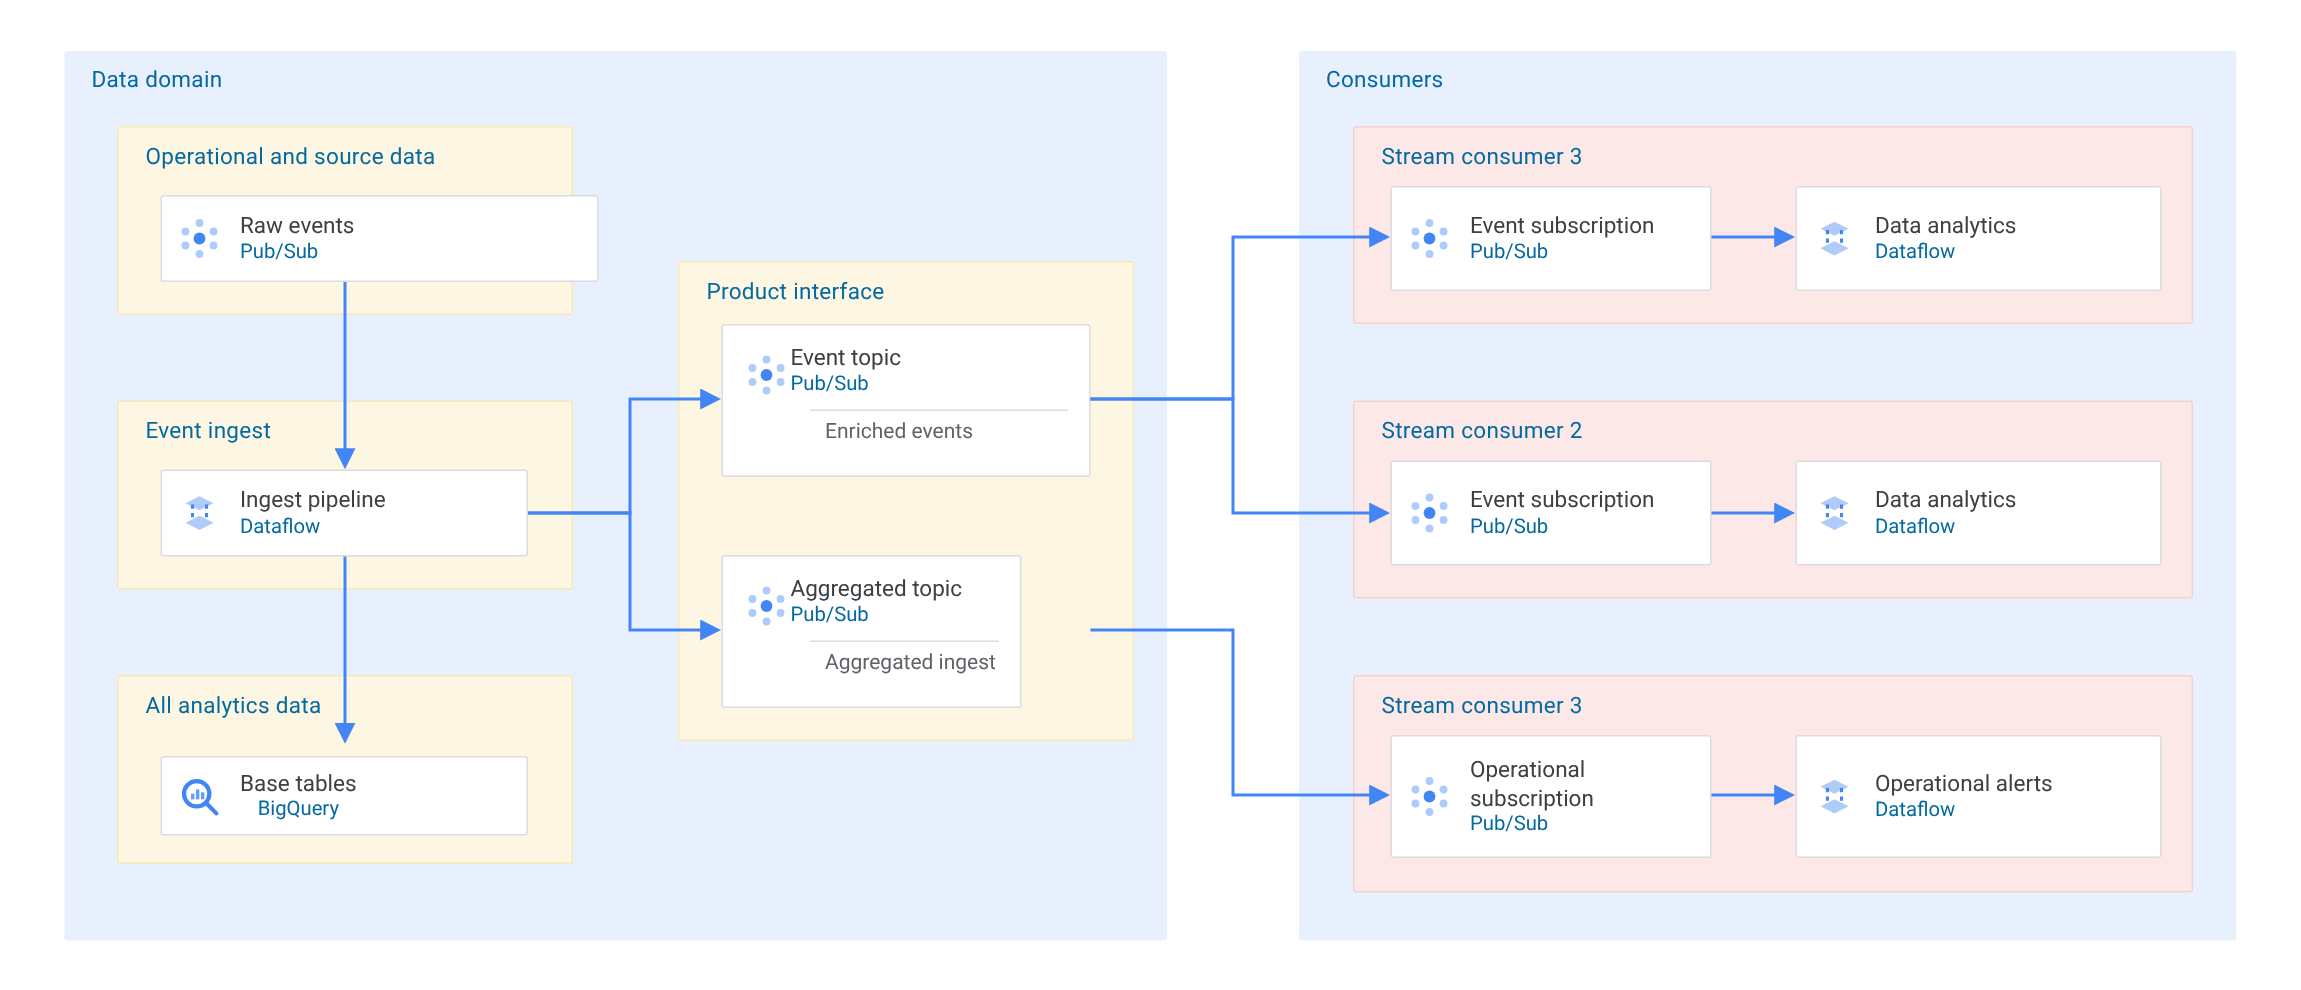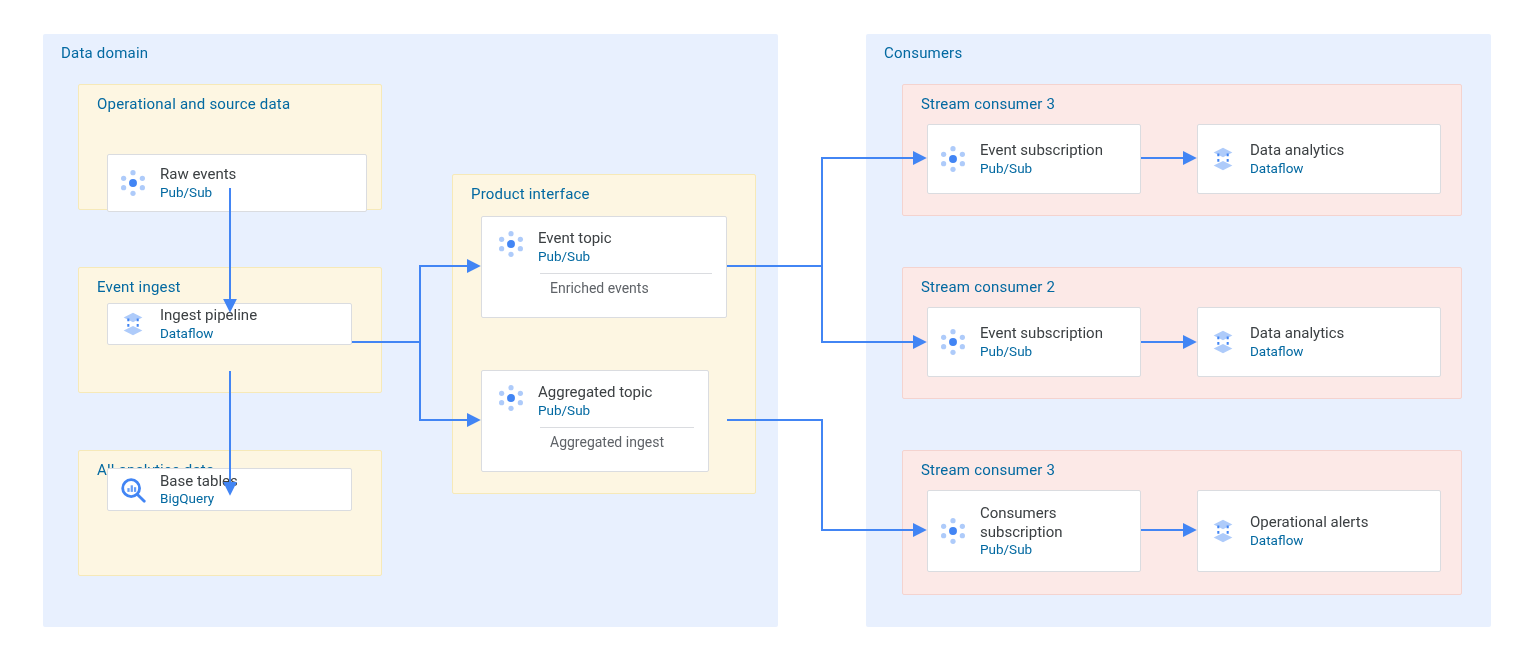--- a/index.html
+++ b/index.html
@@ -63,21 +63,21 @@
   .service-title { color: #3c4043; font-size: 15px; }
   .service-sub { color: #0369a1; font-size: 13.5px; }
   .product-box {
     position: absolute;
     background: #ffffff;
     border: 1px solid #dadce0;
     border-radius: 2px;
     box-sizing: border-box;
     padding: 12px 14px 10px 14px;
   }
-  .product-head { display: flex; align-items: flex-start; gap: 12px; margin-bottom: 8px; }
+  .product-head { display: flex; align-items: flex-end; gap: 1px; margin-bottom: 8px; }
   .product-divider { height: 1px; background: #dadce0; margin: 4px 0 6px 44px; }
   .product-note { margin-left: 54px; color: #5f6368; font-size: 14px; }
 </style>
 </head>
 <body>
 
 <svg width="0" height="0" style="position:absolute">
   <defs>
 
     <symbol id="icon-pubsub" viewBox="0 0 32 32">
@@ -114,51 +114,51 @@
 
 <div class="canvas">
 
   <div class="region region-blue" style="left:43px; top:34px; width:735px; height:593px;">
     <div class="region-label">Data domain</div>
   </div>
 
   <div class="region region-yellow" style="left:78px; top:84px; width:304px; height:126px;">
     <div class="region-label">Operational and source data</div>
   </div>
-  <div class="service-box" style="left:107px; top:130px; width:260px; height:58px;margin-top:24px;">
+  <div class="service-box" style="left:107px; top:130px; width:292px; height:58px;">
     <span class="service-icon">
         <svg>
           <use href="#icon-pubsub"></use>
         </svg>
       </span>
     <span class="service-text">
       <span class="service-title">Raw events</span>
       <span class="service-sub">Pub/Sub</span>
     </span>
   </div>
 
   <div class="region region-yellow" style="left:78px; top:267px; width:304px; height:126px;">
     <div class="region-label">Event ingest</div>
   </div>
-  <div class="service-box" style="left:107px; top:303px; width:245px; height:42px;">
+  <div class="service-box" style="left:107px; top:313px; width:245px; height:58px;">
     <span class="service-icon">
         <svg>
           <use href="#icon-dataflow"></use>
         </svg>
       </span>
     <span class="service-text">
       <span class="service-title">Ingest pipeline</span>
       <span class="service-sub">Dataflow</span>
     </span>
   </div>
 
   <div class="region region-yellow" style="left:78px; top:450px; width:304px; height:126px;">
     <div class="region-label">All analytics data</div>
   </div>
-  <div class="service-box" style="left:107px; top:468px; width:245px; height:43px;">
+  <div class="service-box" style="left:107px; top:504px; width:245px; height:53px;text-align:center;">
     <span class="service-icon">
         <svg>
           <use href="#icon-bigquery"></use>
         </svg>
       </span>
     <span class="service-text">
       <span class="service-title">Base tables</span>
       <span class="service-sub">BigQuery</span>
     </span>
   </div>
@@ -176,21 +176,21 @@
         </span>
       <span class="service-text">
         <span class="service-title">Event topic</span>
         <span class="service-sub">Pub/Sub</span>
       </span>
     </div>
     <div class="product-divider"></div>
     <div class="product-note">Enriched events</div>
   </div>
 
-  <div class="product-box" style="left:481px; top:370px; width:228px; height:102px;">
+  <div class="product-box" style="left:481px; top:370px; width:200px; height:102px;">
     <div class="product-head">
       <span class="service-icon">
           <svg>
             <use href="#icon-pubsub"></use>
           </svg>
         </span>
       <span class="service-text">
         <span class="service-title">Aggregated topic</span>
         <span class="service-sub">Pub/Sub</span>
       </span>
@@ -258,21 +258,21 @@
   <div class="region region-red" style="left:902px; top:450px; width:560px; height:145px;">
     <div class="region-label">Stream consumer 3</div>
   </div>
   <div class="service-box" style="left:927px; top:490px; width:214px; height:82px;">
     <span class="service-icon">
         <svg>
           <use href="#icon-pubsub"></use>
         </svg>
       </span>
     <span class="service-text">
-      <span class="service-title">Consumers subscription</span>
+      <span class="service-title">Operational subscription</span>
       <span class="service-sub">Pub/Sub</span>
     </span>
   </div>
   <div class="service-box" style="left:1197px; top:490px; width:244px; height:82px;">
     <span class="service-icon">
         <svg>
           <use href="#icon-dataflow"></use>
         </svg>
       </span>
     <span class="service-text">

